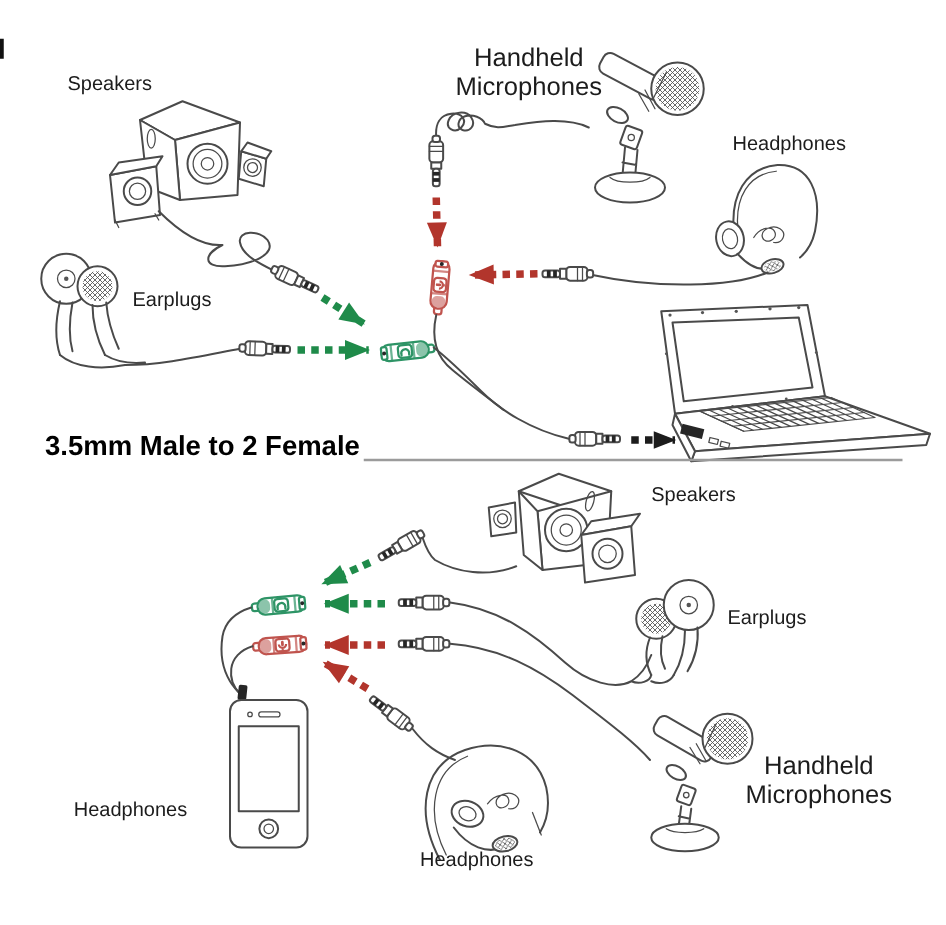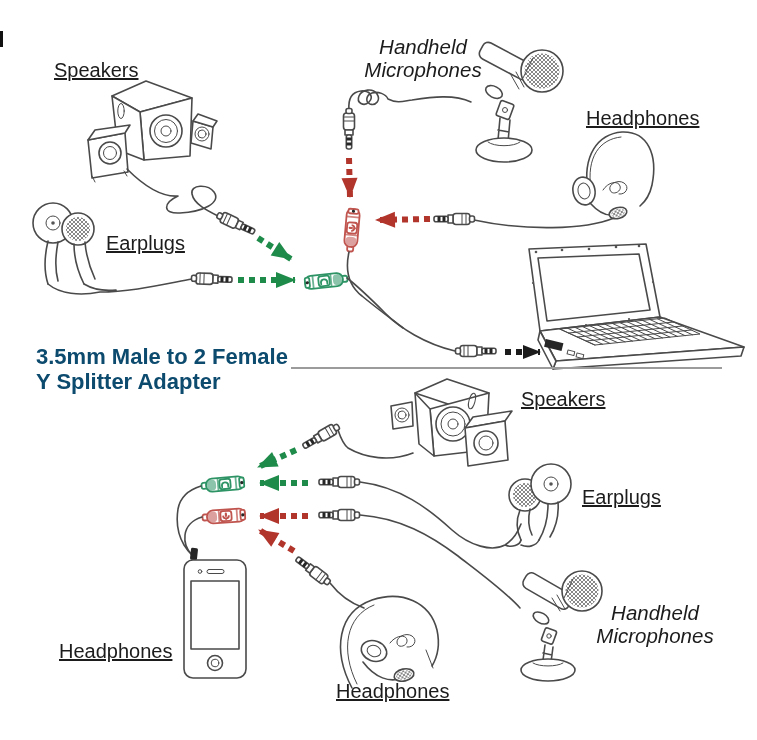--- a/index.html
+++ b/index.html
@@ -1,21 +1,21 @@
 <!DOCTYPE html>
 <html style="--headphone-green: #1f8b4a; --mic-red: #b2352c; --connector-green: #2e9466; --connector-red: #c0544e; --arrow-black: #1c1c1c; --line-art: #4a4a4a; --label-text: #1c1c1c; --divider: #9b9b9b; --background: #ffffff;"><head>
 <meta charset="utf-8">
 <style>
   html,body{margin:0;padding:0;background:#fff;}
   .stage{position:relative;width:757px;height:740px;background:var(--background,#ffffff);
          font-family:"Liberation Sans",sans-serif;overflow:hidden;}
   .stage svg{position:absolute;left:0;top:0;}
-  .lbl{position:absolute;color:var(--label-text,#1c1c1c);font-size:20px;white-space:nowrap;text-decoration:underline;}
-  .lbl2{position:absolute;color:var(--label-text,#1c1c1c);font-size:20.5px;text-align:center;line-height:23px;font-style:italic;}
-  .title{position:absolute;left:36px;top:344px;color:#0c4a6e;font-size:22px;font-weight:bold;line-height:25px;white-space:nowrap;}
+  .lbl{position:absolute;color:var(--label-text,#1c1c1c);font-size:16px;white-space:nowrap;}
+  .lbl2{position:absolute;color:var(--label-text,#1c1c1c);font-size:20.5px;text-align:center;line-height:23px;}
+  .title{position:absolute;left:36px;top:344px;color:#000000;font-size:22px;font-weight:bold;line-height:25px;white-space:nowrap;}
   .divider{position:absolute;left:291px;top:367px;width:431px;height:2px;background:var(--divider,#9b9b9b);}
   .edge-mark{position:absolute;left:0;top:31px;width:3px;height:16px;background:#111;}
   
   .ln{fill:none;stroke:var(--line-art,#4a4a4a);stroke-width:1.6;stroke-linecap:round;stroke-linejoin:round;}
   .thin{stroke-width:1;}
   .wf{fill:#ffffff;stroke:var(--line-art,#4a4a4a);stroke-width:1.6;stroke-linejoin:round;}
   .dk{fill:#262626;stroke:none;}
   .dot{fill:#555;stroke:none;}
   .dash{fill:none;stroke-width:6;stroke-dasharray:6 5;}
   .dg{stroke:var(--headphone-green,#1f8b4a);}
@@ -300,21 +300,20 @@
   <div class="lbl" style="left:54px;top:59px">Speakers</div>
   <div class="lbl2" style="left:355px;top:35px;width:136px">
     <div>Handheld</div>
     <div>Microphones</div>
   </div>
   <div class="lbl" style="left:586px;top:107px">Headphones</div>
   <div class="lbl" style="left:106px;top:232px">Earplugs</div>
 
   <div class="title">
     <div>3.5mm Male to 2 Female</div>
-    <div>Y Splitter Adapter</div>
   </div>
   <div class="divider"></div>
   <div class="edge-mark"></div>
 
   <div class="lbl" style="left:521px;top:388px">Speakers</div>
   <div class="lbl" style="left:582px;top:486px">Earplugs</div>
   <div class="lbl2" style="left:588px;top:601px;width:134px">
     <div>Handheld</div>
     <div>Microphones</div>
   </div>

